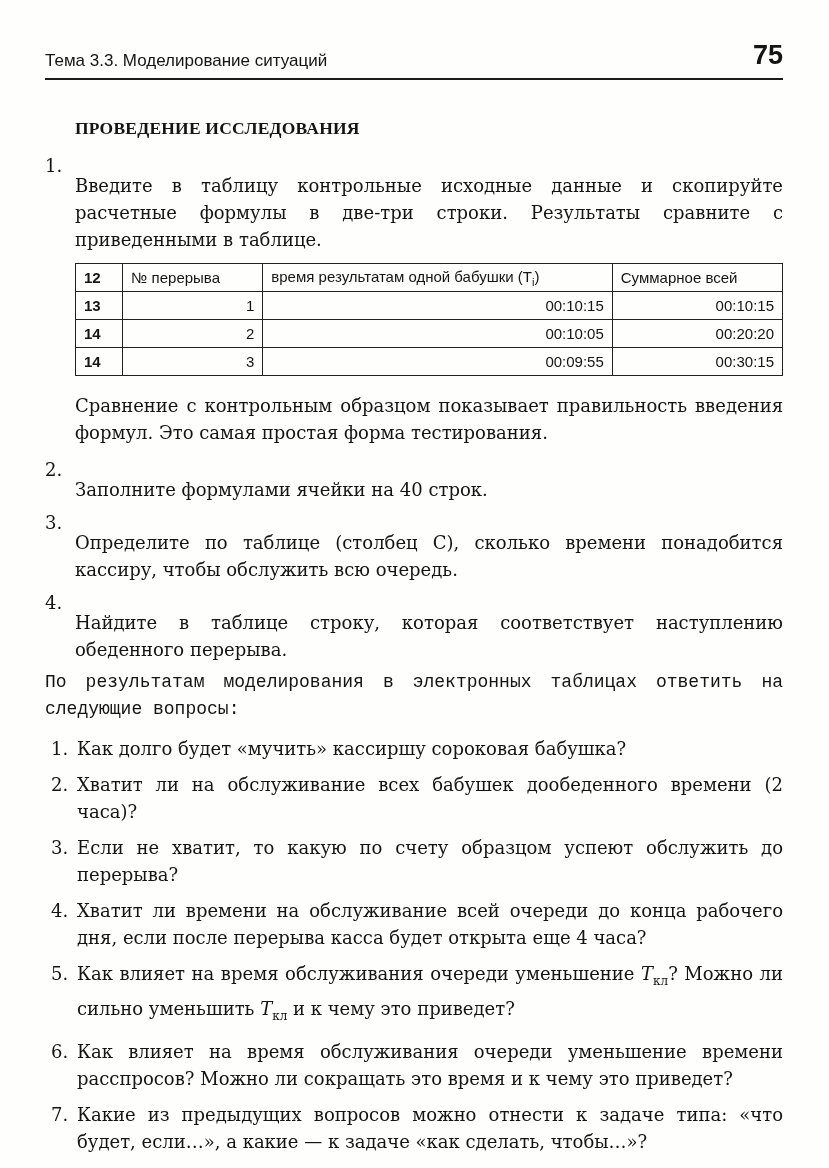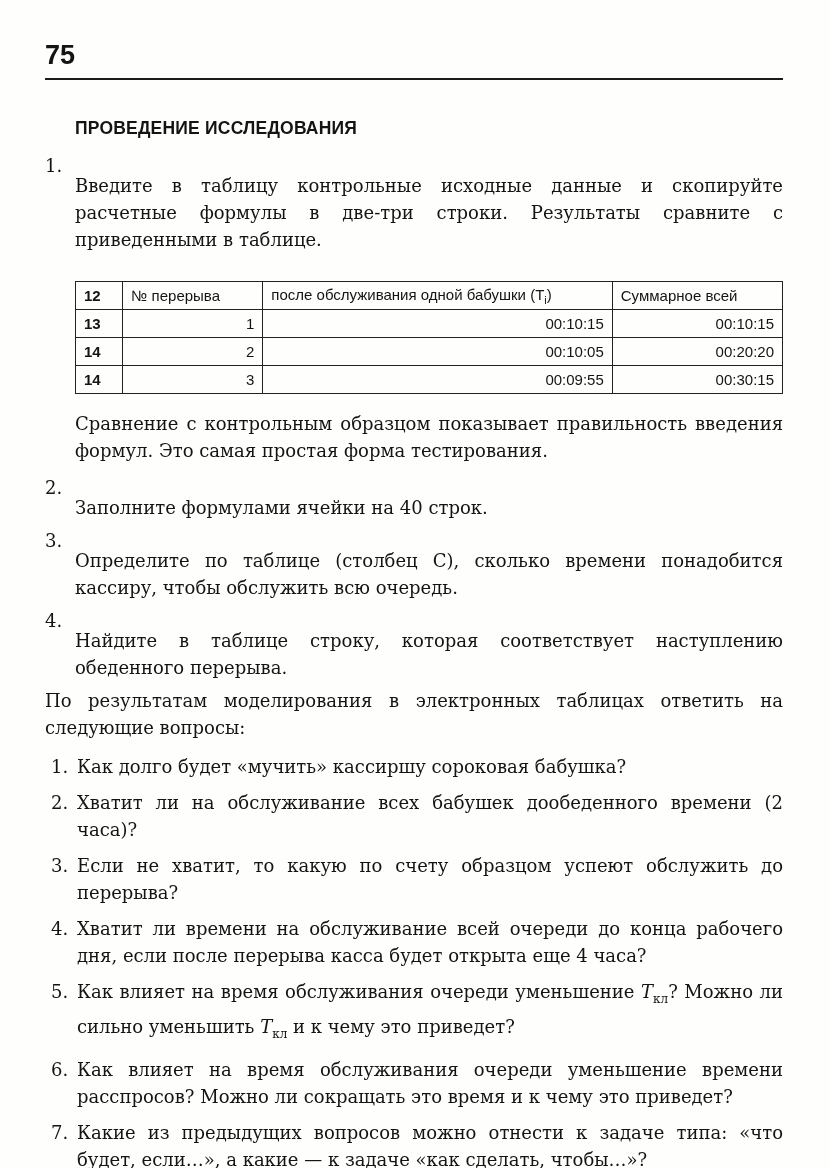--- a/index.html
+++ b/index.html
@@ -12,81 +12,82 @@
   .runhead {
     display:flex; justify-content:space-between; align-items:flex-end;
     border-bottom:2.5px solid #1c1c1c; padding-bottom:7px;
   }
   .chapter-title { font-family:"Liberation Sans",sans-serif; font-size:17px; }
   .page-number  { font-family:"Liberation Sans",sans-serif; font-size:27px; font-weight:bold; }
 
   main { margin-top:38px; }
 
   .sec-head {
-    font-family:Liberation Sans, sans-serif; font-weight:bold; font-size:17.5px;
+    font-family:Liberation Serif, serif; font-weight:bold; font-size:17.5px;
     margin:0 0 13px 30px; letter-spacing:.2px;
   }
 
   .li { display:flex; margin:6px 0; font-size:18px; line-height:27px; }
   .li .num { width:30px; flex-shrink:0; }
   .li .txt { flex:1; text-align:justify;margin-top:20px; }
 
   
   table.ctrl {
-    border-collapse:collapse; margin:28px 0 16px 30px;
+    border-collapse:collapse; margin:10px 0 16px 30px;
     font-family:"Liberation Sans","DejaVu Sans",sans-serif; font-size:15px;
     table-layout:fixed; width:708px;
   }
   table.ctrl td { border:1.6px solid #222; padding:3px 8px; height:21px; overflow:hidden; white-space:nowrap; }
   td.c-label { width:30px; font-weight:bold; }
   td.c-num   { width:122px; }
   td.c-time  { width:330px; }
   td.c-sum   { width:152px; }
   td.right   { text-align:right; }
   td sub { font-size:11px; }
 
   .note { margin:12px 0 10px 30px; font-size:18px; line-height:27px; text-align:justify; }
 
   .h2 {
     font-family:"DejaVu Sans","Liberation Sans",sans-serif; font-weight:bold;
     font-size:23.5px; margin:26px 0 12px 0; letter-spacing:.1px;
   }
-  .intro { font-size:18px; line-height:27px; margin:0 0 12px 0; text-align:justify; }
+  .intro { font-size:18px; line-height:27px; margin:0 0 12px 0; text-align:justify;font-family:Liberation Mono, monospace; }
 
   .q { display:flex; margin:9px 0; font-size:18px; line-height:27px; }
   .q .num { width:32px; flex-shrink:0; padding-left:6px; box-sizing:border-box; }
   .q .txt { flex:1; text-align:justify; }
 
   .tvar { font-style:italic; }
   .txt sub { font-size:12px; }
 </style>
 </head>
 <body>
 
 <div class="page">
 
   <header class="runhead">
+    <span class="chapter-title">Тема 3.3. Моделирование ситуаций</span>
     <span class="page-number">75</span>
   </header>
 
   <main>
 
     <h3 class="sec-head">ПРОВЕДЕНИЕ ИССЛЕДОВАНИЯ</h3>
 
     <div class="li">
       <span class="num">1.</span>
       <div class="txt">Введите в таблицу контрольные исходные данные и скопируйте расчетные формулы в две-три строки. Результаты сравните с приведенными в таблице.</div>
     </div>
 
     <table class="ctrl">
       <tbody>
         <tr>
           <td class="c-label">12</td>
           <td class="c-num">№ перерыва</td>
-          <td class="c-time"><span>после обслуживания одной бабушки (Т</span><sub>i</sub><span>)</span></td>
+          <td class="c-time"><span>время результатам одной бабушки (Т</span><sub>i</sub><span>)</span></td>
           <td class="c-sum">Суммарное всей</td>
         </tr>
         <tr>
           <td class="c-label">13</td>
           <td class="c-num right">1</td>
           <td class="c-time right">00:10:15</td>
           <td class="c-sum right">00:10:15</td>
         </tr>
         <tr>
           <td class="c-label">14</td>

